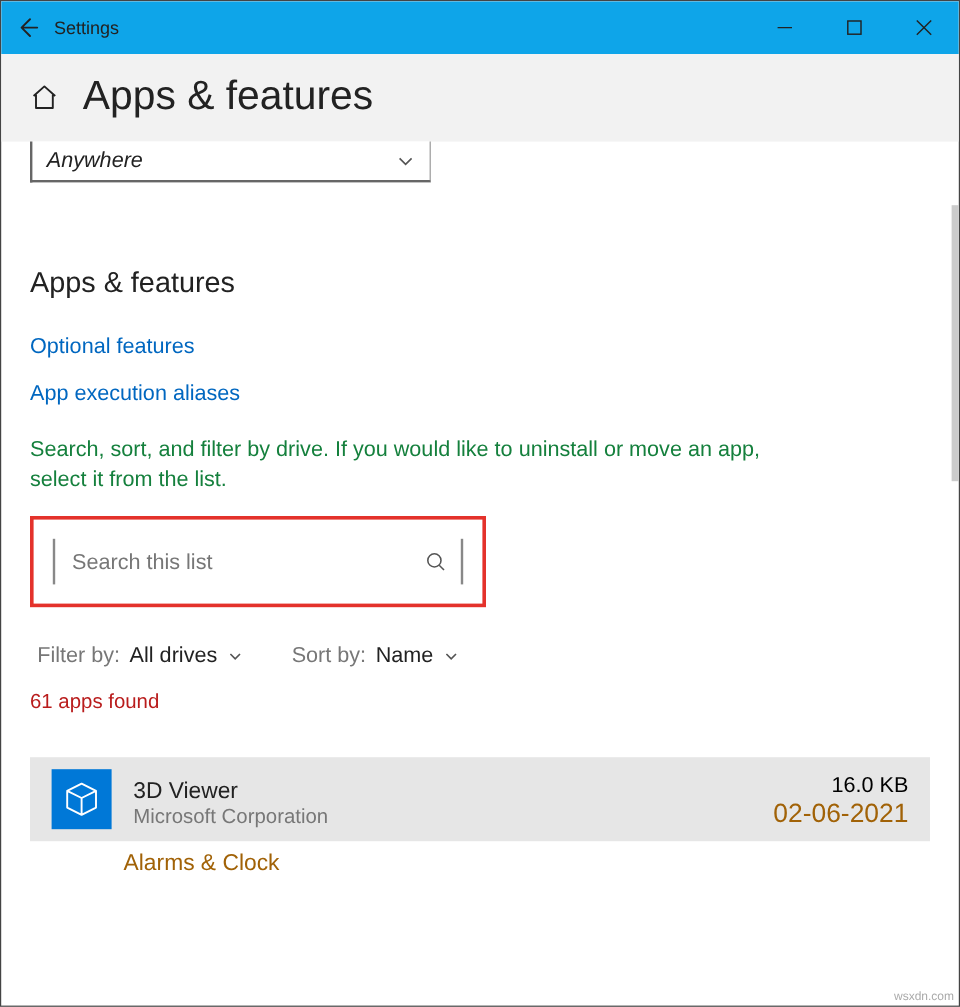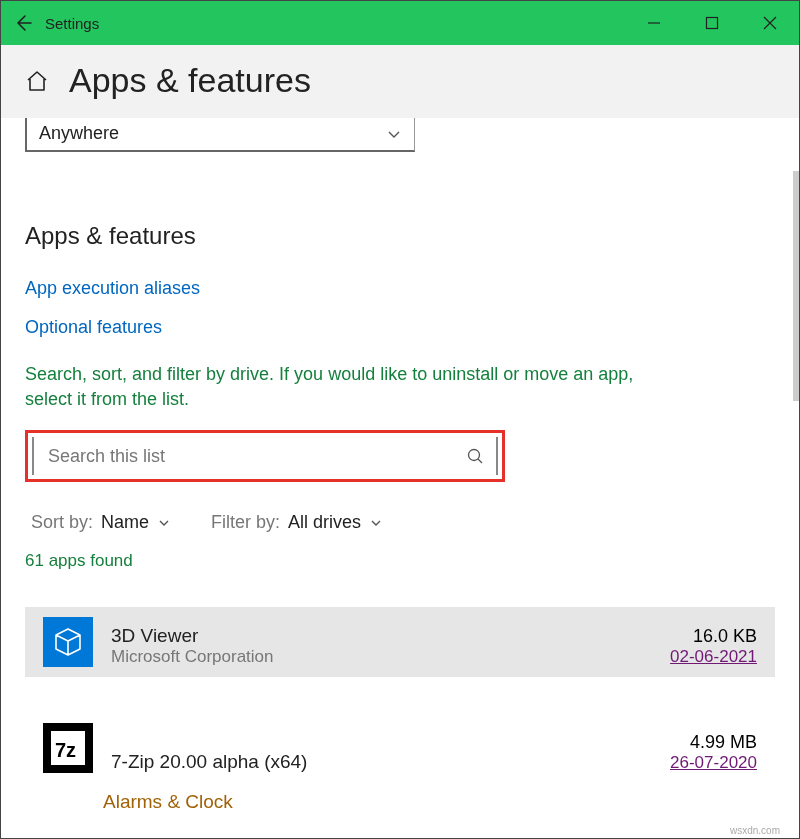--- a/index.html
+++ b/index.html
@@ -10,21 +10,21 @@
       width: 800px;
       height: 839px;
       overflow: hidden;
       border: 1px solid #444;
       position: relative;
     }
     .titlebar {
       height: 44px;
       display: flex;
       align-items: center;
-      background: #22c55e;
+      background: #0ea5e9;
     }
     .back-btn {
       width: 44px;
       height: 44px;
       display: flex;
       align-items: center;
       justify-content: center;
       cursor: pointer;
     }
     .titlebar-title {
@@ -59,31 +59,32 @@
     .content {
       padding: 0 24px;
       position: relative;
       height: 700px;
       overflow-y: hidden;
     }
     .dropdown {
       border: 1px solid #999;
       border-left: 2px solid #666;
       border-bottom: 2px solid #666;
-      width: 390px;
+      width: 334px;
       height: 36px;
       display: flex;
       align-items: center;
       padding: 0 12px;
       margin-top: -2px;
       font-size: 18px;
       color: #222;
       position: relative;
       background: #fff;
       cursor: pointer;
+      font-style: italic;
     }
     .dropdown .chev {
       margin-left: auto;
     }
     h2 {
       font-size: 24px;
       font-weight: 400;
       color: #222;
       margin: 70px 0 28px;
     }
@@ -96,22 +97,22 @@
     }
     .helper-text {
       font-size: 18px;
       color: #15803d;
       line-height: 1.4;
       margin: 24px 0 18px;
       max-width: 640px;
     }
     .search-wrap {
       border: 3px solid #e4322b;
-      width: 480px;
-      padding: 4px;
+      width: 380px;
+      padding: 16px;
     }
     .search-box {
       border-left: 2px solid #888;
       border-right: 2px solid #888;
       border-top: none;
       border-bottom: none;
       width: 100%;
       height: 38px;
       display: flex;
       align-items: center;
@@ -132,21 +133,21 @@
       margin: 30px 0 10px;
       font-size: 18px;
       padding-left: 6px;
     }
     .filter-label { color: #777; }
     .filter-value { color: #222; }
     .filter-item { display: flex; align-items: center; gap: 8px; cursor: pointer; }
     .count {
       font-size: 17px;
       margin: 18px 0 8px;
-      color: #15803d;
+      color: #b91c1c;
     }
     .app-row {
       display: flex;
       align-items: flex-end;
       padding: 10px 18px;
       gap: 18px;
       margin-top: 36px;
     }
     .app-row.selected { background: #e6e6e6; }
     .app-icon {
@@ -155,37 +156,37 @@
       display: flex;
       align-items: center;
       justify-content: center;
       flex-shrink: 0;
     }
     .app-info { flex: 1; }
     .app-name { font-size: 19px; color: #222; }
     .app-publisher { font-size: 17px; color: #777; }
     .app-meta { text-align: right; }
     .app-size { font-size: 18px; color: #000000; }
-    .app-date { font-size: 17px; color: #701a75; text-decoration: underline; }
+    .app-date { font-size: 22px; color: #a16207; }
     .scrollbar {
       position: absolute;
       right: 0;
       top: 170px;
       width: 6px;
       height: 230px;
       background: #ccc;
     }
     .truncated {
       font-size: 19px;
       padding: 8px 10px 0 78px;
       color: #a16207;
     }
     .attribution {
       position: absolute;
-      right: 19px;
+      right: 4px;
       bottom: 2px;
       font-size: 10px;
       color: #aaa;
     }
     svg { display: block; }
   </style>
 </head>
 <body>
 
 <div class="titlebar">
@@ -229,48 +230,48 @@
     <span>Anywhere</span>
     <span class="chev">
       <svg width="16" height="16" viewBox="0 0 16 16">
           <path d="M3 6 L8 11 L13 6" stroke="#555" stroke-width="1.4" fill="none"></path>
         </svg>
     </span>
   </div>
 
   <h2>Apps &amp; features</h2>
 
+  <span class="link">Optional features</span>
   <span class="link">App execution aliases</span>
-  <span class="link">Optional features</span>
 
   <div class="helper-text">Search, sort, and filter by drive. If you would like to uninstall or move an app, select it from the list.</div>
 
   <div class="search-wrap">
     <div class="search-box">
       <input type="text" placeholder="Search this list" style="">
       <span>
         <svg width="18" height="18" viewBox="0 0 18 18">
             <circle cx="8" cy="8" r="5.5" stroke="#555" stroke-width="1.3" fill="none"></circle>
             <line x1="12" y1="12" x2="16" y2="16" stroke="#555" stroke-width="1.3"></line>
           </svg>
       </span>
     </div>
   </div>
 
   <div class="filters">
     <div class="filter-item">
+      <span class="filter-label">Filter by:</span>
+      <span class="filter-value">All drives</span>
+      <svg width="14" height="14" viewBox="0 0 14 14">
+          <path d="M3 5 L7 9 L11 5" stroke="#555" stroke-width="1.4" fill="none"></path>
+        </svg>
+    </div>
+    <div class="filter-item">
       <span class="filter-label">Sort by:</span>
       <span class="filter-value">Name</span>
-      <svg width="14" height="14" viewBox="0 0 14 14">
-          <path d="M3 5 L7 9 L11 5" stroke="#555" stroke-width="1.4" fill="none"></path>
-        </svg>
-    </div>
-    <div class="filter-item">
-      <span class="filter-label">Filter by:</span>
-      <span class="filter-value">All drives</span>
       <svg width="14" height="14" viewBox="0 0 14 14">
           <path d="M3 5 L7 9 L11 5" stroke="#555" stroke-width="1.4" fill="none"></path>
         </svg>
     </div>
   </div>
 
   <div class="count">61 apps found</div>
 
   <div class="app-row selected">
     <div class="app-icon" style="background:#0078d7">
@@ -281,37 +282,20 @@
     <div class="app-info">
       <div class="app-name">3D Viewer</div>
       <div class="app-publisher">Microsoft Corporation</div>
     </div>
     <div class="app-meta">
       <div class="app-size">16.0 KB</div>
       <div class="app-date">02-06-2021</div>
     </div>
   </div>
 
-  <div class="app-row">
-    <div class="app-icon" style="background:#fff;border:4px solid #000">
-      <svg width="42" height="42" viewBox="0 0 42 42">
-        <rect x="0" y="0" width="42" height="42" fill="#000"></rect>
-        <rect x="4" y="4" width="34" height="34" fill="#fff"></rect>
-        <text x="8" y="30" font-family="Arial" font-size="20" font-weight="bold" fill="#000">7z</text>
-      </svg>
-    </div>
-    <div class="app-info">
-      <div class="app-name">7-Zip 20.00 alpha (x64)</div>
-      <div class="app-publisher"></div>
-    </div>
-    <div class="app-meta">
-      <div class="app-size">4.99 MB</div>
-      <div class="app-date">26-07-2020</div>
-    </div>
-  </div>
 
   <div class="truncated">Alarms &amp; Clock</div>
 
 </div>
 
 <div class="scrollbar"></div>
 
 <div class="attribution">wsxdn.com</div>
 
 </body></html>

